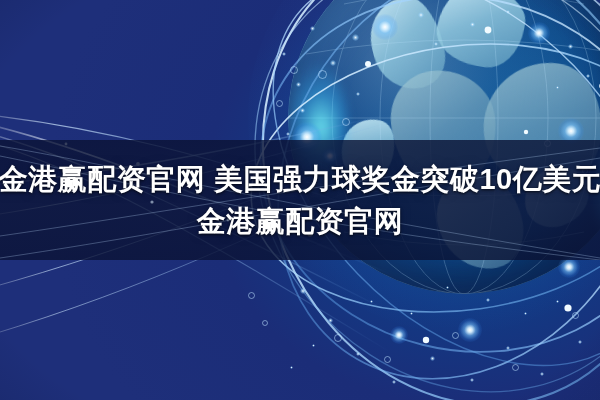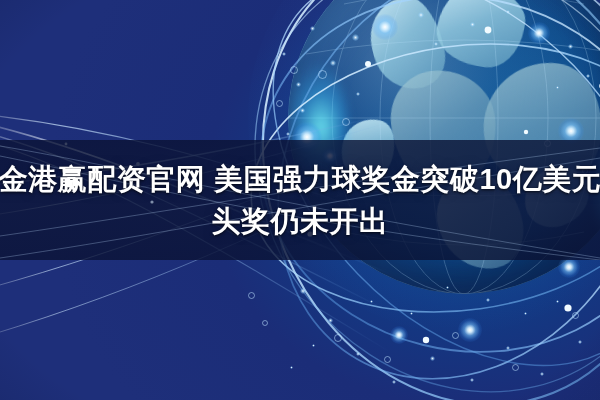--- a/index.html
+++ b/index.html
@@ -341,16 +341,16 @@
       </g>
       <g fill="#dff0ff" fill-opacity="0.55">
         <circle cx="152" cy="62" r="1.6"></circle>
         <circle cx="228" cy="80" r="1.4"></circle>
       </g>
     </svg>
   </div>
 
   <div class="title-block">
     <div class="title-line">金港赢配资官网 美国强力球奖金突破10亿美元</div>
-    <div class="title-line">头奖仍未开出</div>
+    <div class="title-line">金港赢配资官网</div>
   </div>
 
 </div>
 
 </body></html>

